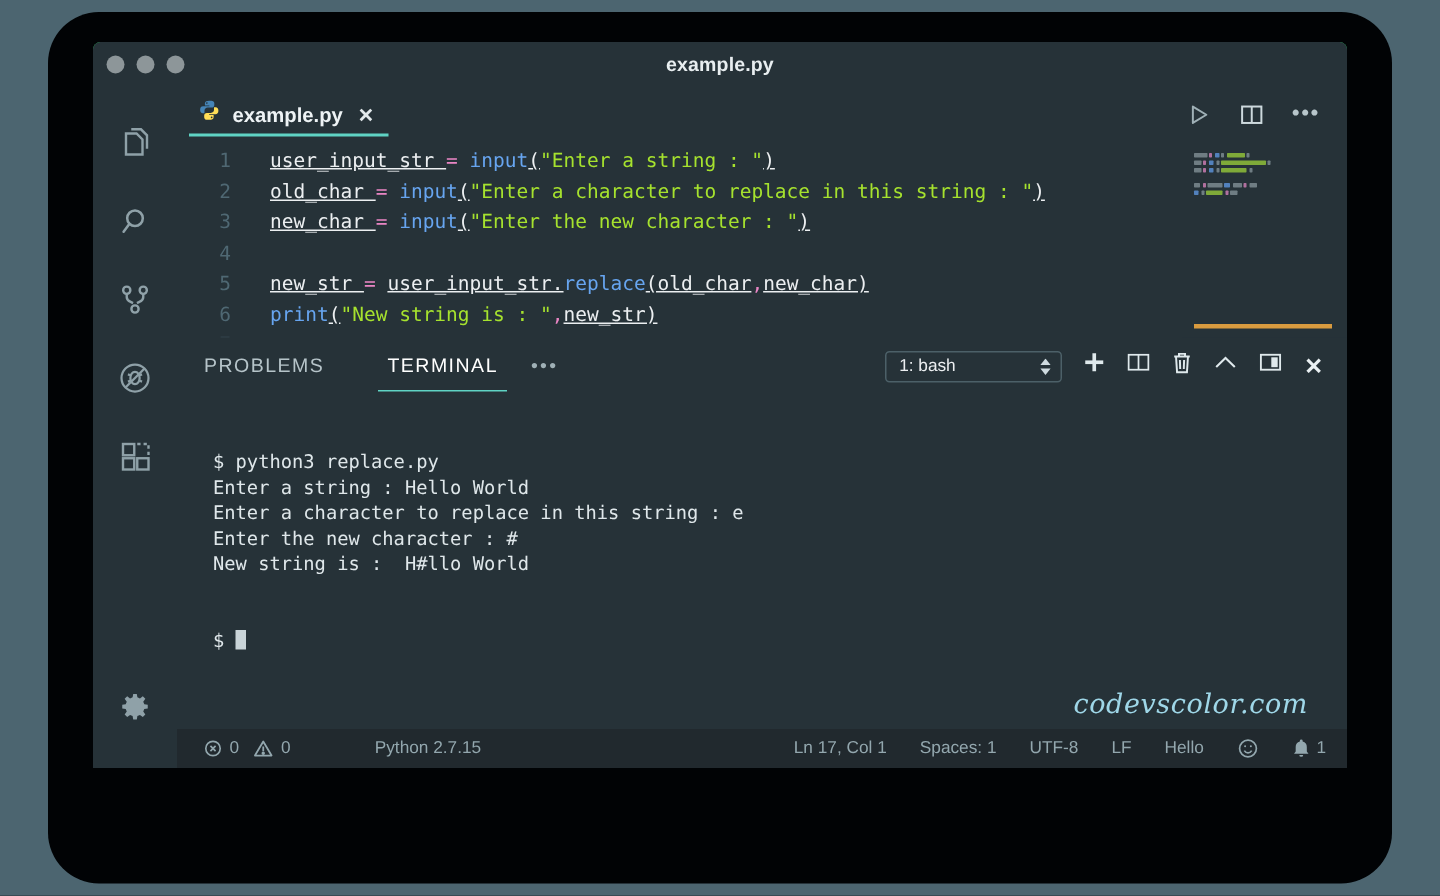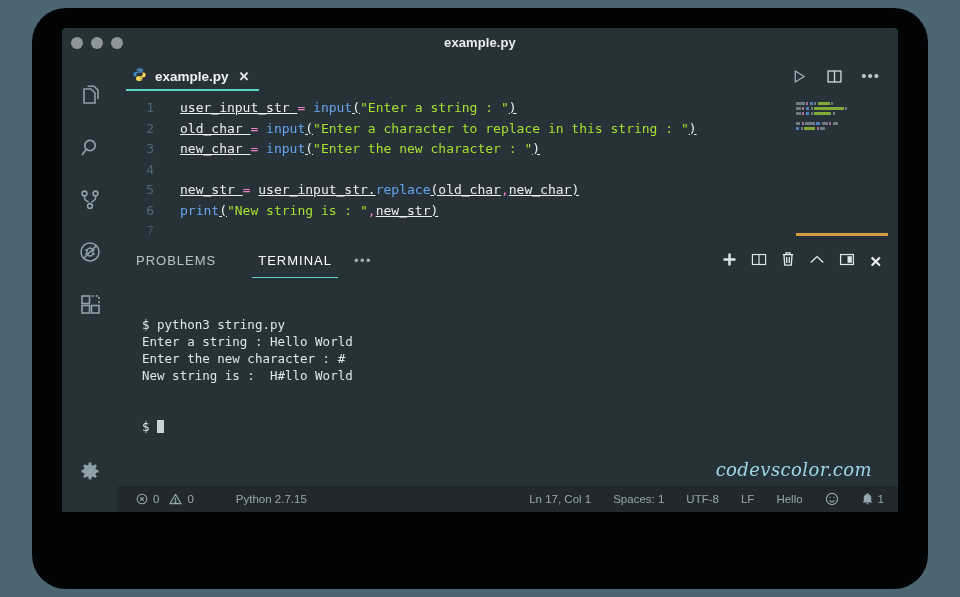--- a/index.html
+++ b/index.html
@@ -508,20 +508,31 @@
         </div>
       </div>
 
       <div id="panel">
         <div id="panel-header">
           <span class="panel-tab">PROBLEMS</span>
           <span class="panel-tab active">TERMINAL</span>
           <span id="panel-more">•••</span>
 
           <div id="panel-actions">
+            <div id="terminal-select">
+              <span>1: bash</span>
+              <span class="stepper">
+                <svg width="8" height="5" viewBox="0 0 8 5">
+                    <path d="M4 0 7.4 4.4H.6z" fill="#cfdbe0"></path>
+                  </svg>
+                <svg width="8" height="5" viewBox="0 0 8 5">
+                    <path d="M4 5 .6.6h6.8z" fill="#cfdbe0"></path>
+                  </svg>
+              </span>
+            </div>
 
             <span>
               <svg width="15" height="15" viewBox="0 0 16 16" fill="#dfe9ec">
                 <rect x="6.7" y="1.6" width="2.6" height="12.8"></rect>
                 <rect x="1.6" y="6.7" width="12.8" height="2.6"></rect>
               </svg>
             </span>
             <span>
               <svg width="16" height="15" viewBox="0 0 18 16" fill="none" stroke="#dfe9ec" stroke-width="1.3">
                 <rect x="1.6" y="2.4" width="14.8" height="11.2"></rect>
@@ -546,21 +557,21 @@
               <svg width="16" height="15" viewBox="0 0 18 16" fill="none" stroke="#dfe9ec" stroke-width="1.4">
                 <rect x="1.8" y="2.4" width="14.4" height="11.2"></rect>
                 <rect x="9.6" y="4.3" width="4.8" height="7.4" fill="#dfe9ec" stroke="none"></rect>
               </svg>
             </span>
             <span style="font-size:15px;font-weight:bold;color:#eaf1f3;line-height:1;">✕</span>
           </div>
         </div>
 
         <div id="terminal-body">
-          <div><div>$ python3 string.py</div><div>Enter a string : Hello World</div><div>Enter the new character : #</div><div>New string is :  H#llo World</div></div>
+          <div><div>$ python3 replace.py</div><div>Enter a string : Hello World</div><div>Enter a character to replace in this string : e</div><div>Enter the new character : #</div><div>New string is :  H#llo World</div></div>
           <div><span>$ </span><span id="cursor-block"></span></div>
           <div id="watermark">codevscolor.com</div>
         </div>
       </div>
 
       <div id="statusbar">
         <div id="status-left">
           <span class="status-item">
             <span class="status-icon">
               <svg width="12" height="12" viewBox="0 0 14 14" fill="none" stroke="#93a7ae" stroke-width="1.3">
@@ -574,21 +585,21 @@
           <span class="status-item" style="margin-left:4px;">
             <span class="status-icon">
               <svg width="13" height="12" viewBox="0 0 14 13" fill="none" stroke="#93a7ae" stroke-width="1.3">
                 <path d="M7 1.4 13 11.6H1z" stroke-linejoin="round"></path>
                 <line x1="7" y1="5" x2="7" y2="8.4"></line>
                 <circle cx="7" cy="10" r=".6" fill="#93a7ae"></circle>
               </svg>
             </span>
             <span>0</span>
           </span>
-          <span class="status-item" style="margin-left:16px;padding-left:20px;">Python 2.7.15</span>
+          <span class="status-item" style="margin-left:30px;padding-left:20px;">Python 2.7.15</span>
         </div>
 
         <div id="status-right">
           <span class="status-item">Ln 17, Col 1</span>
           <span class="status-item">Spaces: 1</span>
           <span class="status-item">UTF-8</span>
           <span class="status-item">LF</span>
           <span class="status-item">Hello</span>
           <span class="status-item">
             <svg width="14" height="14" viewBox="0 0 16 16" fill="none" stroke="#93a7ae" stroke-width="1.3">

